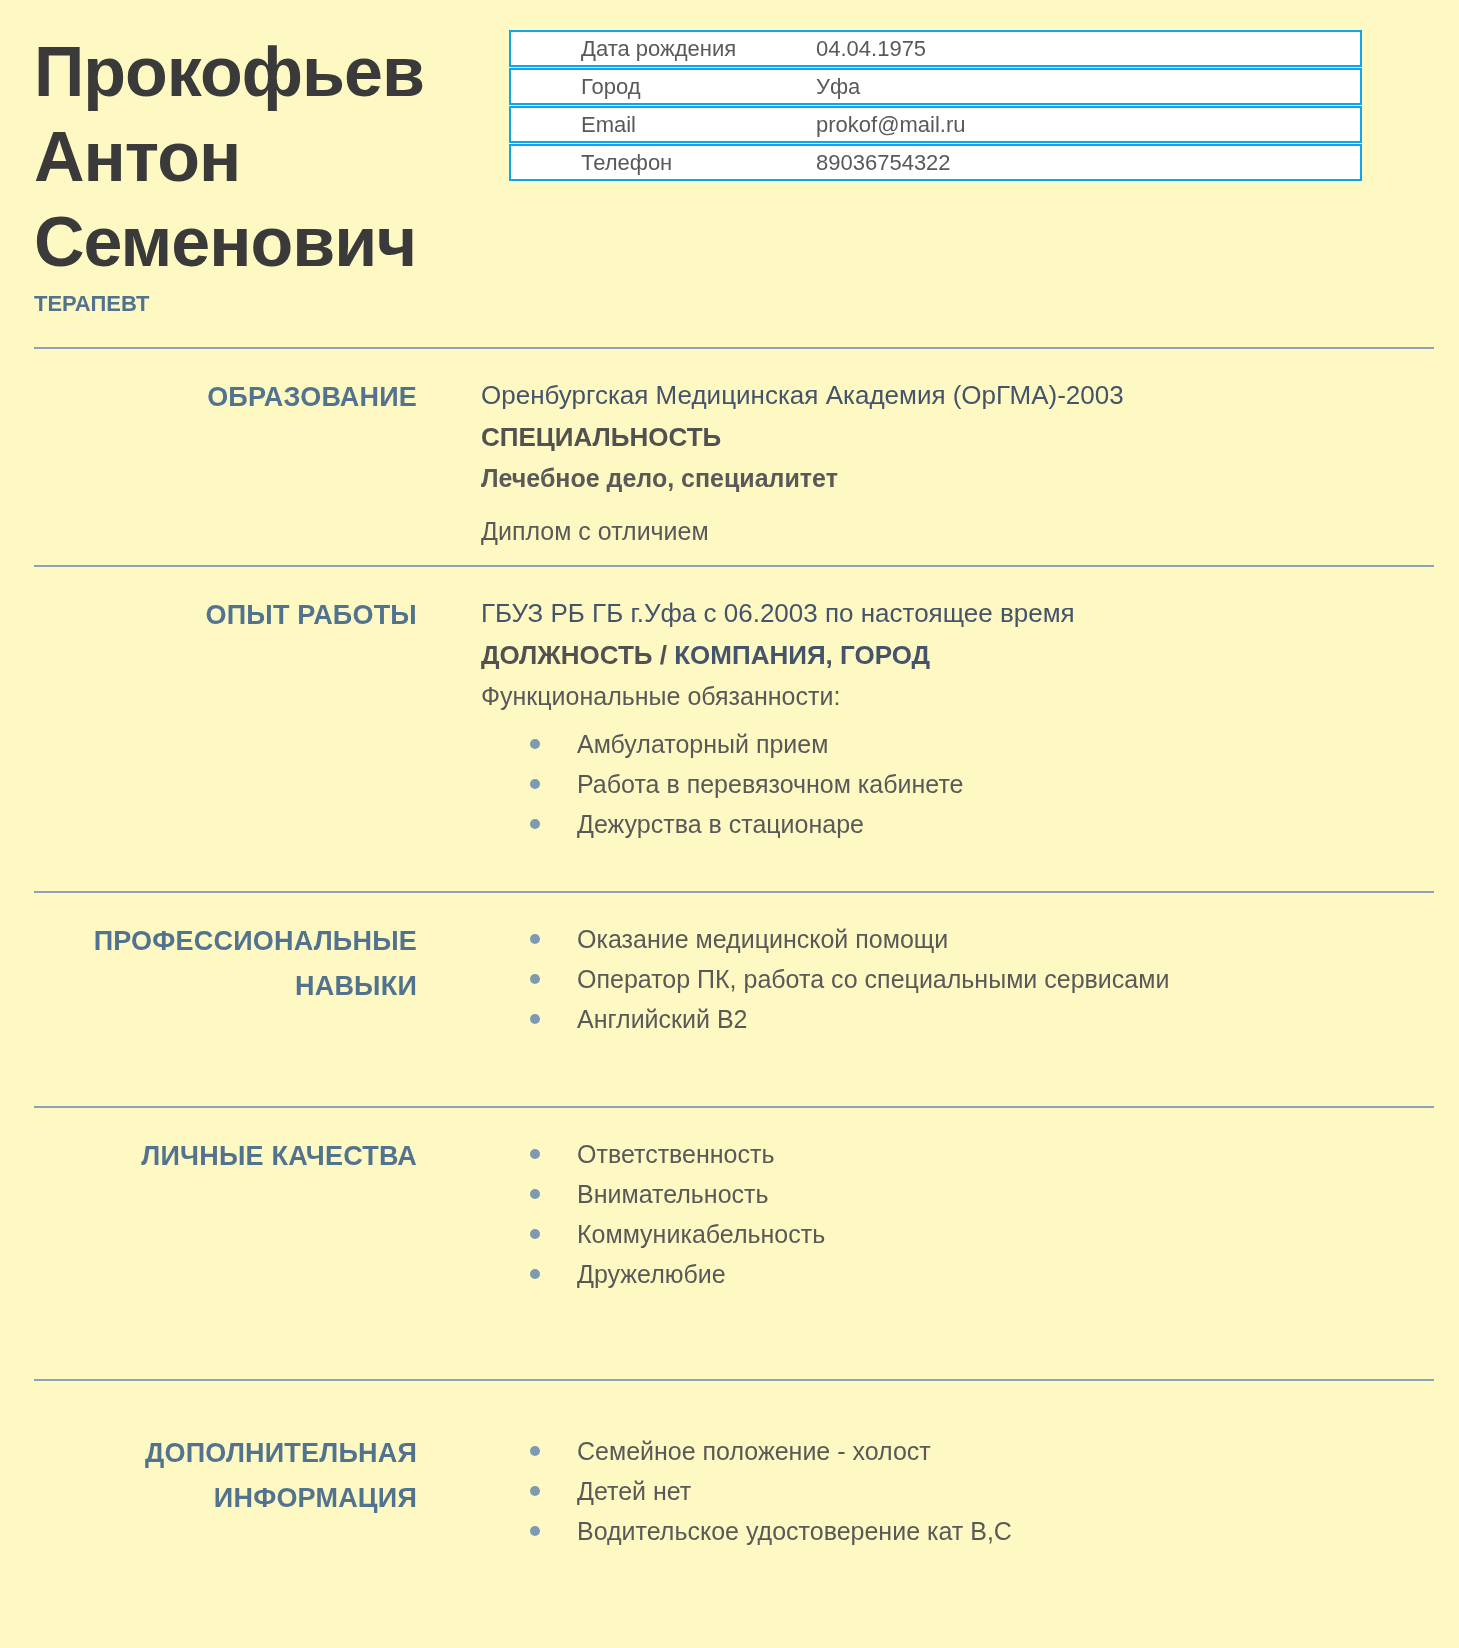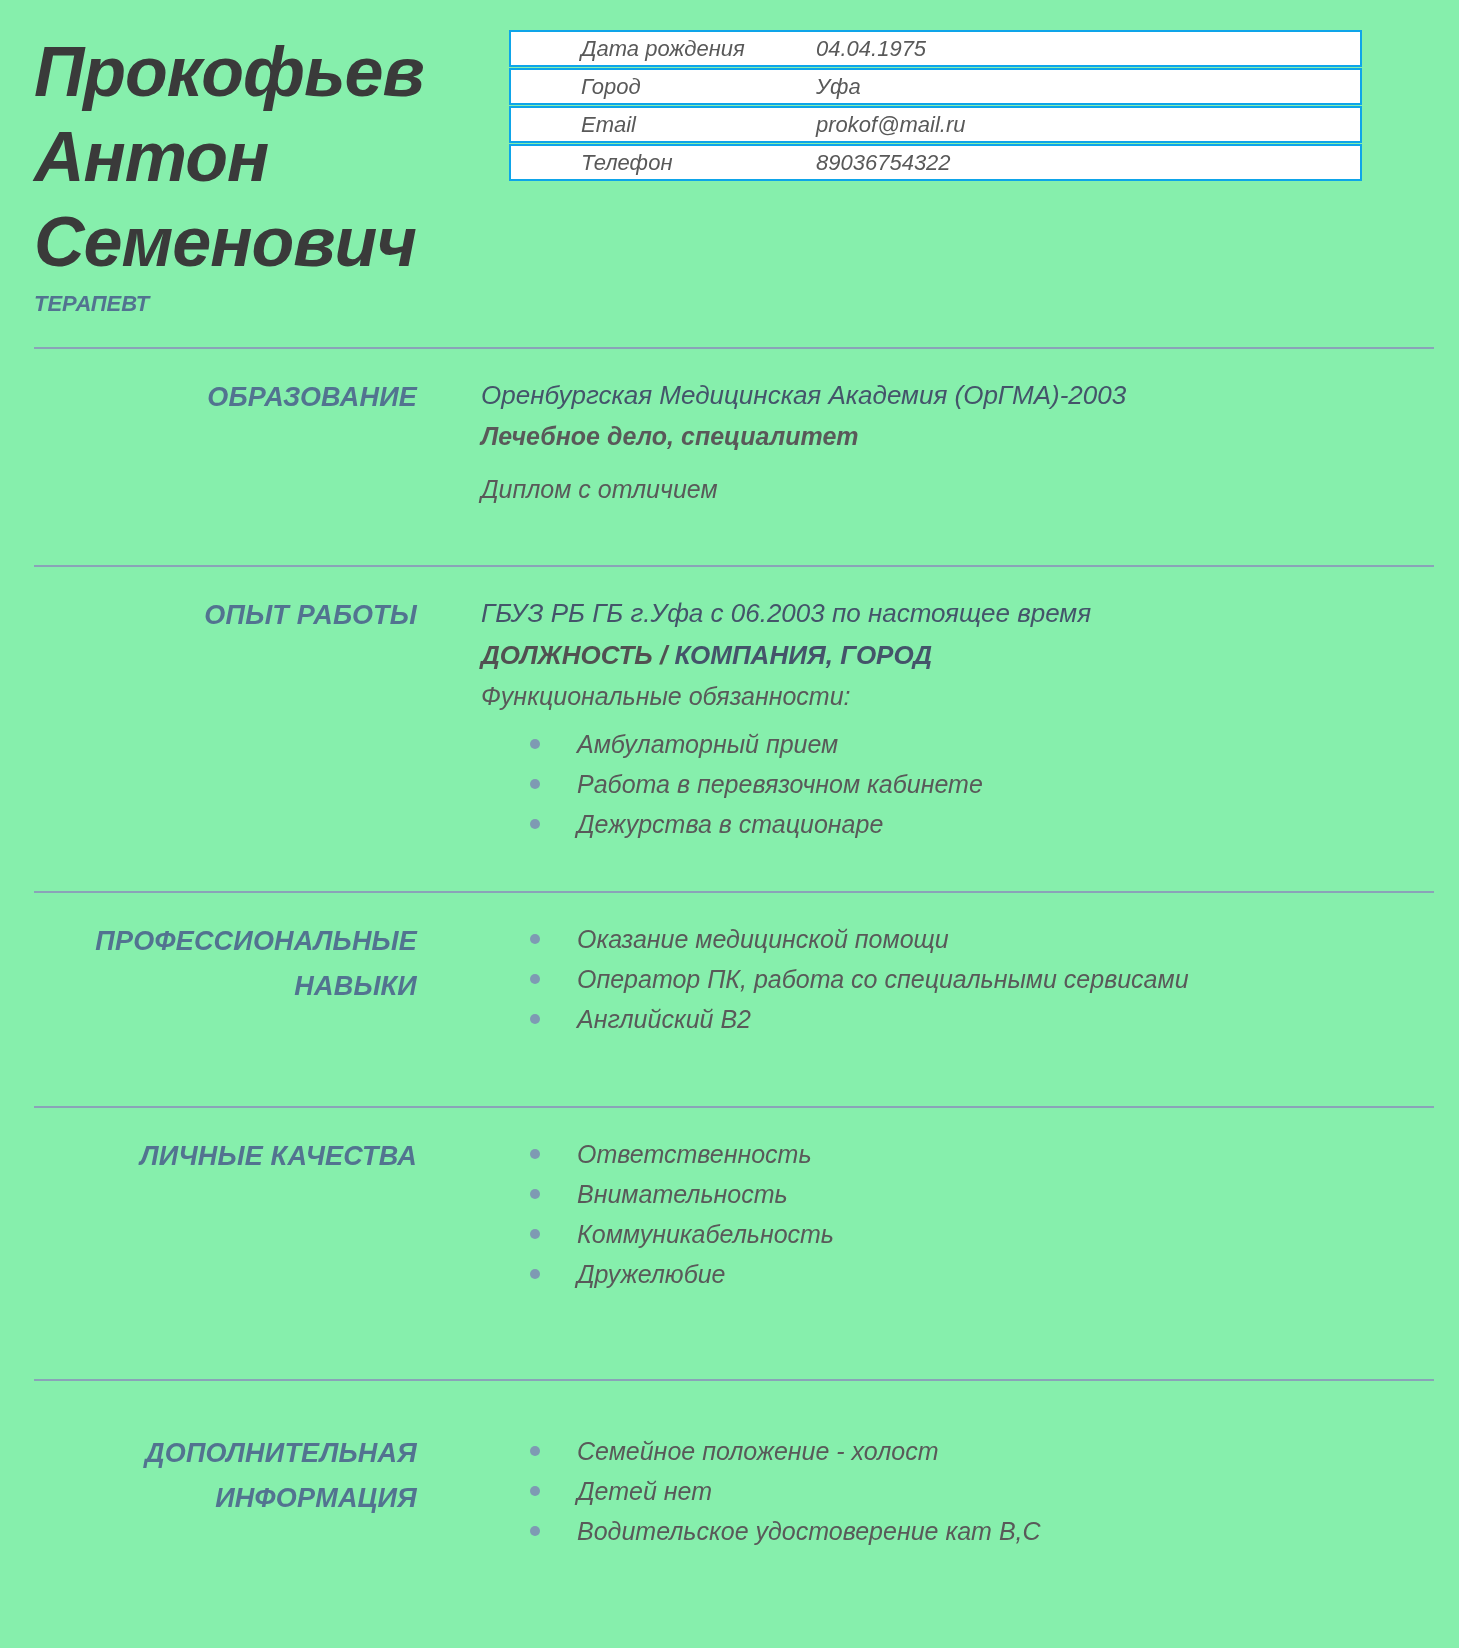--- a/index.html
+++ b/index.html
@@ -5,24 +5,23 @@
   * { margin: 0; padding: 0; box-sizing: border-box; }
   html, body { background: #ffffff; }
   body {
     font-family: "Liberation Sans", "DejaVu Sans", sans-serif;
     color: #595959;
   }
   .page {
     position: relative;
     width: 1459px;
     height: 1648px;
-    background: #86efac;
+    background: #fef9c3;
     overflow: hidden;
     padding: 0 25px 0 34px;
-    font-style: italic;
   }
   
   .header {
     height: 347px;
     display: flex;
     align-items: flex-start;
   }
   .name-block {
     width: 470px;
     flex: 0 0 auto;
@@ -173,20 +172,21 @@
       </div>
     </div>
   </div>
 
   <section class="sec-education">
     <div class="divider"></div>
     <div class="section-body">
       <div class="section-label">ОБРАЗОВАНИЕ</div>
       <div>
         <div class="org-line">Оренбургская Медицинская Академия (ОрГМА)-2003</div>
+        <div class="subhead-line subhead-dark">СПЕЦИАЛЬНОСТЬ</div>
         <div class="bold-gray-line">Лечебное дело, специалитет</div>
         <div class="plain-line gap-top">Диплом с отличием</div>
       </div>
     </div>
   </section>
 
   <section class="sec-experience">
     <div class="divider"></div>
     <div class="section-body">
       <div class="section-label">ОПЫТ РАБОТЫ</div>

